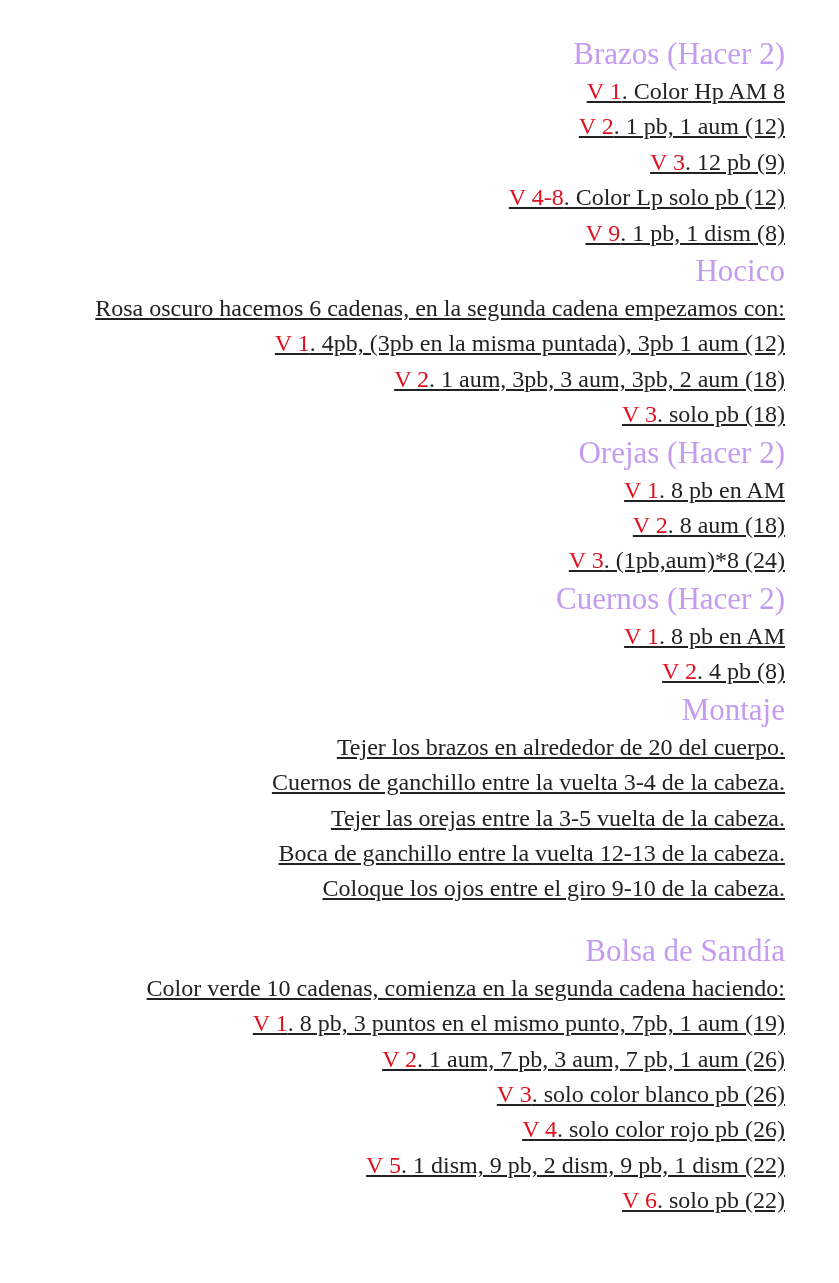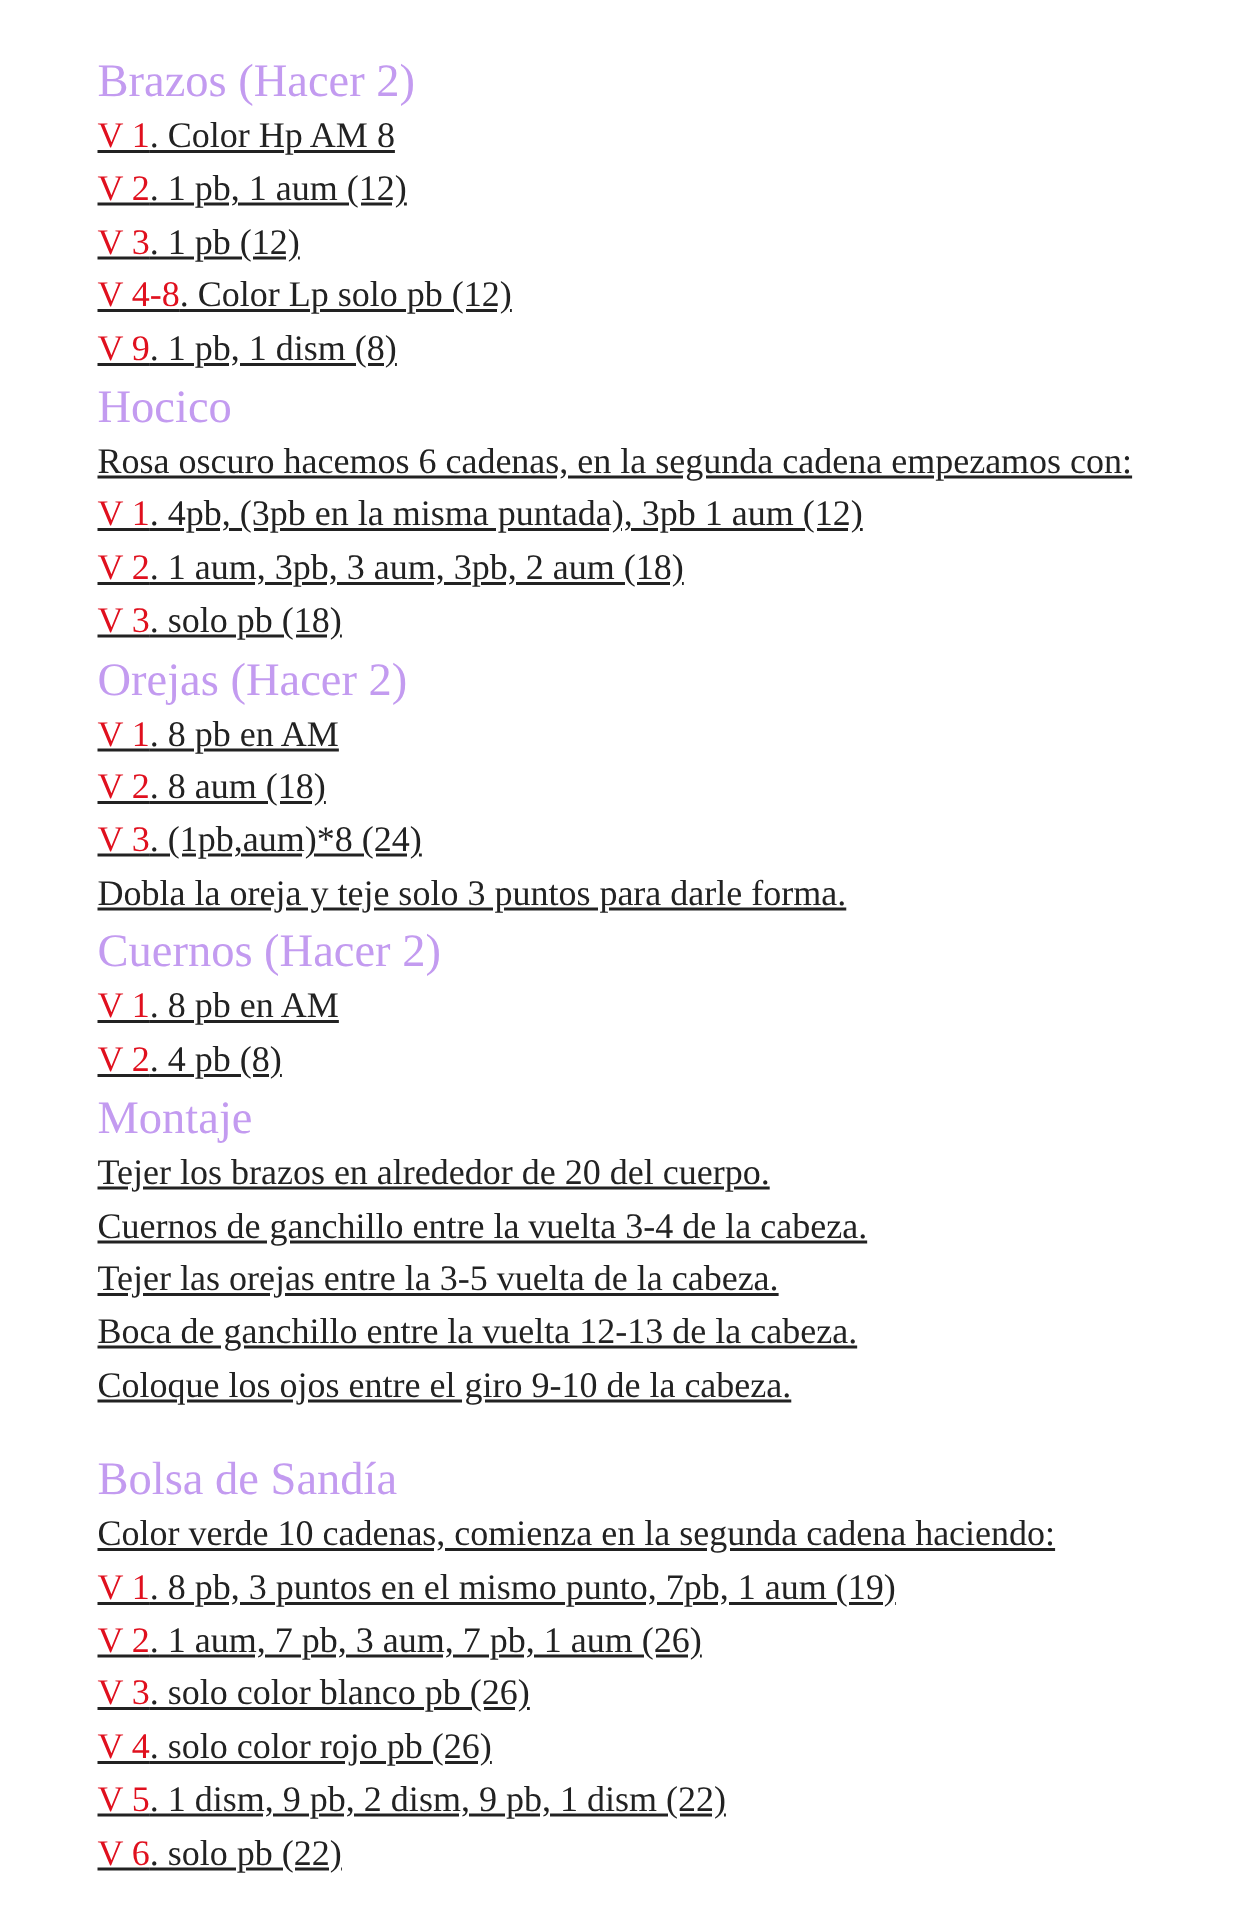--- a/index.html
+++ b/index.html
@@ -1,48 +1,47 @@
 <!DOCTYPE html>
 <html><head>
 <meta charset="utf-8">
 <style>
   html, body { margin: 0; padding: 0; background: #ffffff; }
   body { width: 839px; height: 1283px; position: relative; overflow: hidden;
          font-family: "Liberation Serif", "DejaVu Serif", serif; color: #222222; }
-  .page { position: absolute; left: 65px; top: 34px; width: 720px; }
+  .page { position: absolute; left: 65px; top: 34px; width: 720px; text-align: right; }
   .heading { font-size: 31px; line-height: 40px; color: #c39bf0; font-weight: normal; margin: 0; }
   .line { font-size: 24px; line-height: 35.4px; margin: 0; white-space: nowrap; text-decoration: underline; }
   .v { color: #e0101e; }
   .gap { height: 24px; }
 </style>
 </head>
 <body>
 
 <div class="page" id="page">
     <section>
       <h2 class="heading">Brazos (Hacer 2)</h2>
       <p class="line"><span class="v">V 1</span><span>. Color Hp AM 8</span></p>
       <p class="line"><span class="v">V 2</span><span>. 1 pb, 1 aum (12)</span></p>
-      <p class="line"><span class="v">V 3</span><span>. 1 pb (12)</span></p>
+      <p class="line"><span class="v">V 3</span><span>. 12 pb (9)</span></p>
       <p class="line"><span class="v">V 4-8</span><span>. Color Lp solo pb (12)</span></p>
       <p class="line"><span class="v">V 9</span><span>. 1 pb, 1 dism (8)</span></p>
     </section>
     <section>
       <h2 class="heading">Hocico</h2>
       <p class="line"><span>Rosa oscuro hacemos 6 cadenas, en la segunda cadena empezamos con:</span></p>
       <p class="line"><span class="v">V 1</span><span>. 4pb, (3pb en la misma puntada), 3pb 1 aum (12)</span></p>
       <p class="line"><span class="v">V 2</span><span>. 1 aum, 3pb, 3 aum, 3pb, 2 aum (18)</span></p>
       <p class="line"><span class="v">V 3</span><span>. solo pb (18)</span></p>
     </section>
     <section>
       <h2 class="heading">Orejas (Hacer 2)</h2>
       <p class="line"><span class="v">V 1</span><span>. 8 pb en AM</span></p>
       <p class="line"><span class="v">V 2</span><span>. 8 aum (18)</span></p>
       <p class="line"><span class="v">V 3</span><span>. (1pb,aum)*8 (24)</span></p>
-      <p class="line"><span>Dobla la oreja y teje solo 3 puntos para darle forma.</span></p>
     </section>
     <section>
       <h2 class="heading">Cuernos (Hacer 2)</h2>
       <p class="line"><span class="v">V 1</span><span>. 8 pb en AM</span></p>
       <p class="line"><span class="v">V 2</span><span>. 4 pb (8)</span></p>
     </section>
     <section>
       <h2 class="heading">Montaje</h2>
       <p class="line"><span>Tejer los brazos en alrededor de 20 del cuerpo.</span></p>
       <p class="line"><span>Cuernos de ganchillo entre la vuelta 3-4 de la cabeza.</span></p>

